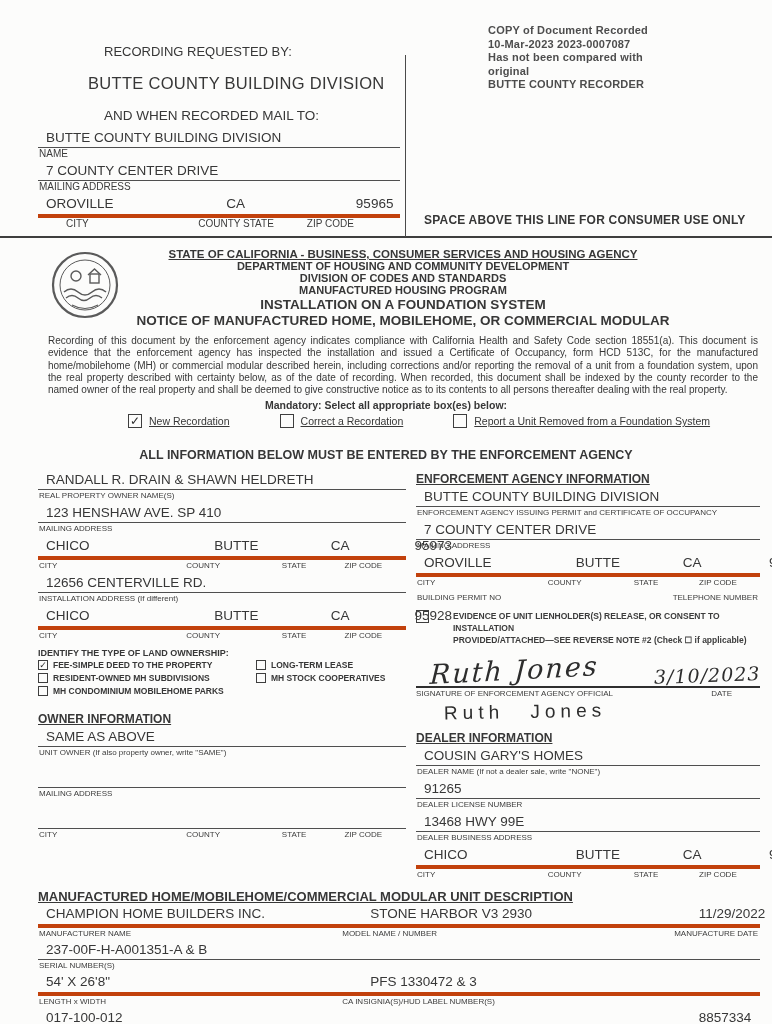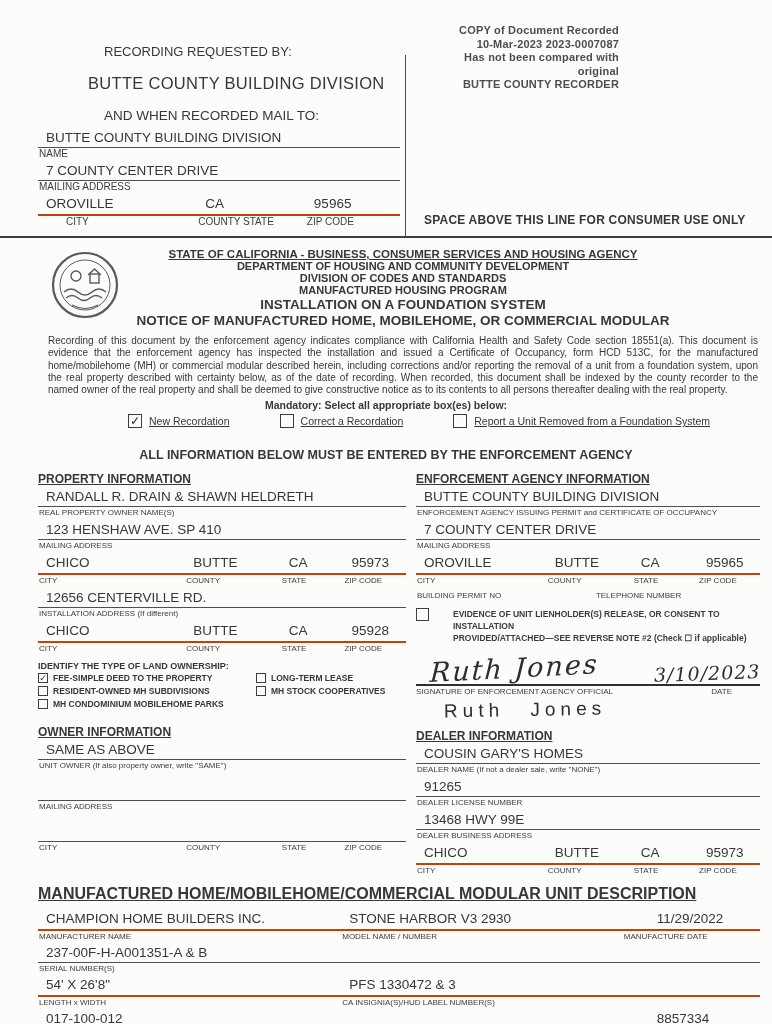--- a/index.html
+++ b/index.html
@@ -10,29 +10,29 @@
   
   .top-section { position:relative; height:238px; border-bottom:2px solid #3e3e3e; }
   .req1 { position:absolute; left:104px; top:44px; font-size:13px; }
   .req-name { position:absolute; left:88px; top:74px; font-size:16.5px; letter-spacing:.3px; }
   .req2 { position:absolute; left:104px; top:108px; font-size:13.5px; }
   .mailto { position:absolute; left:38px; top:130px; width:362px; }
   .fld { margin-bottom:4px; }
   .fv { font-size:13.5px; line-height:16px; padding:0 0 1px 8px; border-bottom:1px solid #4f4f4f; min-height:18px; }
   .fl { font-size:8px; line-height:10px; padding:1px 0 0 1px; color:#3c3c3c; }
   .fl-md { font-size:10px; }
-  .grid-v { display:grid; border-bottom:2px solid #c2410c; }
+  .grid-v { display:grid; border-bottom:4px solid #c2410c;gap:21px; }
   .grid-v > span { font-size:13.5px; line-height:16px; padding:0 0 1px 8px; min-height:18px; }
   .grid-l { display:grid; }
   .grid-l > span { font-size:8px; line-height:10px; padding:1px 0 0 1px; color:#3c3c3c; }
   .grid-l.md > span { font-size:10px; }
   .g-top { grid-template-columns:44% 30% 26%; }
   .zip-r { text-align:left; padding-right:8px !important; }
   .vdivider { position:absolute; left:405px; top:55px; height:182px; border-left:1.5px solid #4a4a4a; }
-  .stamp { position:absolute; left:459px; top:24px; font-size:11px; line-height:13.5px; font-weight:600; color:#4d4d4d; letter-spacing:.2px;text-align:right; }
+  .stamp { position:absolute; left:488px; top:24px; font-size:11px; line-height:13.5px; font-weight:600; color:#4d4d4d; letter-spacing:.2px; }
   .space-note { position:absolute; left:424px; top:213px; font-size:12px; font-weight:bold; letter-spacing:.2px; }
 
   
   .agency-header { position:relative; margin-top:10px; }
   .seal { position:absolute; left:50px; top:2px; width:70px; height:70px; }
   .hdr { text-align:center; padding-left:34px; }
   .hdr .h1 { font-size:11.5px; font-weight:bold; text-decoration:underline; }
   .hdr .h2 { font-size:11px; font-weight:bold; }
   .hdr .t { font-size:13.5px; font-weight:bold; margin-top:1px; }
   .intro { margin:7px 14px 0 48px; font-size:10px; line-height:12.3px; text-align:justify; }
@@ -45,42 +45,42 @@
   .cbox.sm { width:10px; height:10px; font-size:9px; line-height:8px; border-width:1.3px; }
   .mand-item .lbl { font-size:10.5px; text-decoration:underline; }
   .banner { margin-top:20px; text-align:center; font-size:12.5px; font-weight:bold; }
 
   
   .cols { display:grid; grid-template-columns:368px 344px; column-gap:10px; padding:0 12px 0 38px; margin-top:10px; }
   .sec-h { font-size:12px; font-weight:bold; text-decoration:underline; margin-bottom:3px; }
   .g-prop { grid-template-columns:40% 26% 17% 17%; }
   .g-enf  { grid-template-columns:38% 25% 19% 18%; }
   .g-permit { grid-template-columns:52% 48%; }
-  .tr { padding-right:2px !important; }
+  .tr { text-align:right; padding-right:2px !important; }
   .own-h { font-size:9px; font-weight:bold; margin:7px 0 2px 0; }
   .own-cols { display:flex; }
   .own-c1 { width:218px; }
   .own-item { display:flex; align-items:center; gap:5px; margin-bottom:3px; }
   .own-item .lbl { font-size:8.5px; font-weight:bold; }
   .gap-owner { margin-top:13px; }
   .blankv { height:26px; border-bottom:1px solid #4f4f4f; }
 
   .lien { display:flex; gap:24px; margin-top:7px; }
   .lien .txt { font-size:8.5px; line-height:12px; font-weight:600; color:#3c3c3c; }
   .sig-row { display:flex; justify-content:space-between; align-items:flex-end; border-bottom:2px solid #2f2f2f; margin-top:8px; height:34px; }
   .script { font-family:"DejaVu Serif", serif; font-style:italic; font-size:27px; color:#2d2d2d; display:inline-block; transform:rotate(-3deg) skewX(-6deg); padding-left:14px; letter-spacing:2px; }
   .hand-date { font-family:"DejaVu Serif", serif; font-style:italic; font-size:19px; color:#2d2d2d; display:inline-block; transform:rotate(-2deg); letter-spacing:1px; }
   .sig-labels { display:flex; justify-content:space-between; font-size:8px; color:#3c3c3c; padding-top:1px; }
   .sig-labels .d { padding-right:28px; }
   .printed { font-size:19px; letter-spacing:5px; word-spacing:16px; color:#2d2d2d; margin:3px 0 0 28px; transform:rotate(-1deg); width:max-content; }
   .gap-dealer { margin-top:8px; }
 
   
   .unit { padding:0 12px 0 38px; margin-top:5px; }
-  .unit .sec-h { font-size:16px; margin-bottom:8px; }
+  .unit .sec-h { font-size:13px; margin-bottom:2px; }
   .g-u3 { grid-template-columns:42% 39% 19%; }
   .g-u2 { grid-template-columns:42% 58%; }
   .pad-c3 { padding-left:34px !important; }
   .urow-gap { margin-bottom:3px; }
 </style>
 </head>
 <body>
 
 <div class="page">
 
@@ -163,21 +163,20 @@
       <div class="cbox"></div>
       <span class="lbl">Report a Unit Removed from a Foundation System</span>
     </div>
   </div>
 
   <div class="banner">ALL INFORMATION BELOW MUST BE ENTERED BY THE ENFORCEMENT AGENCY</div>
 
   <div class="cols">
 
     <div>
-      <div class="sec-h">PROPERTY INFORMATION</div>
 
       <div class="fld">
         <div class="fv">RANDALL R. DRAIN &amp; SHAWN HELDRETH</div>
         <div class="fl">REAL PROPERTY OWNER NAME(S)</div>
       </div>
       <div class="fld">
         <div class="fv">123 HENSHAW AVE. SP 410</div>
         <div class="fl">MAILING ADDRESS</div>
       </div>
       <div class="fld">

